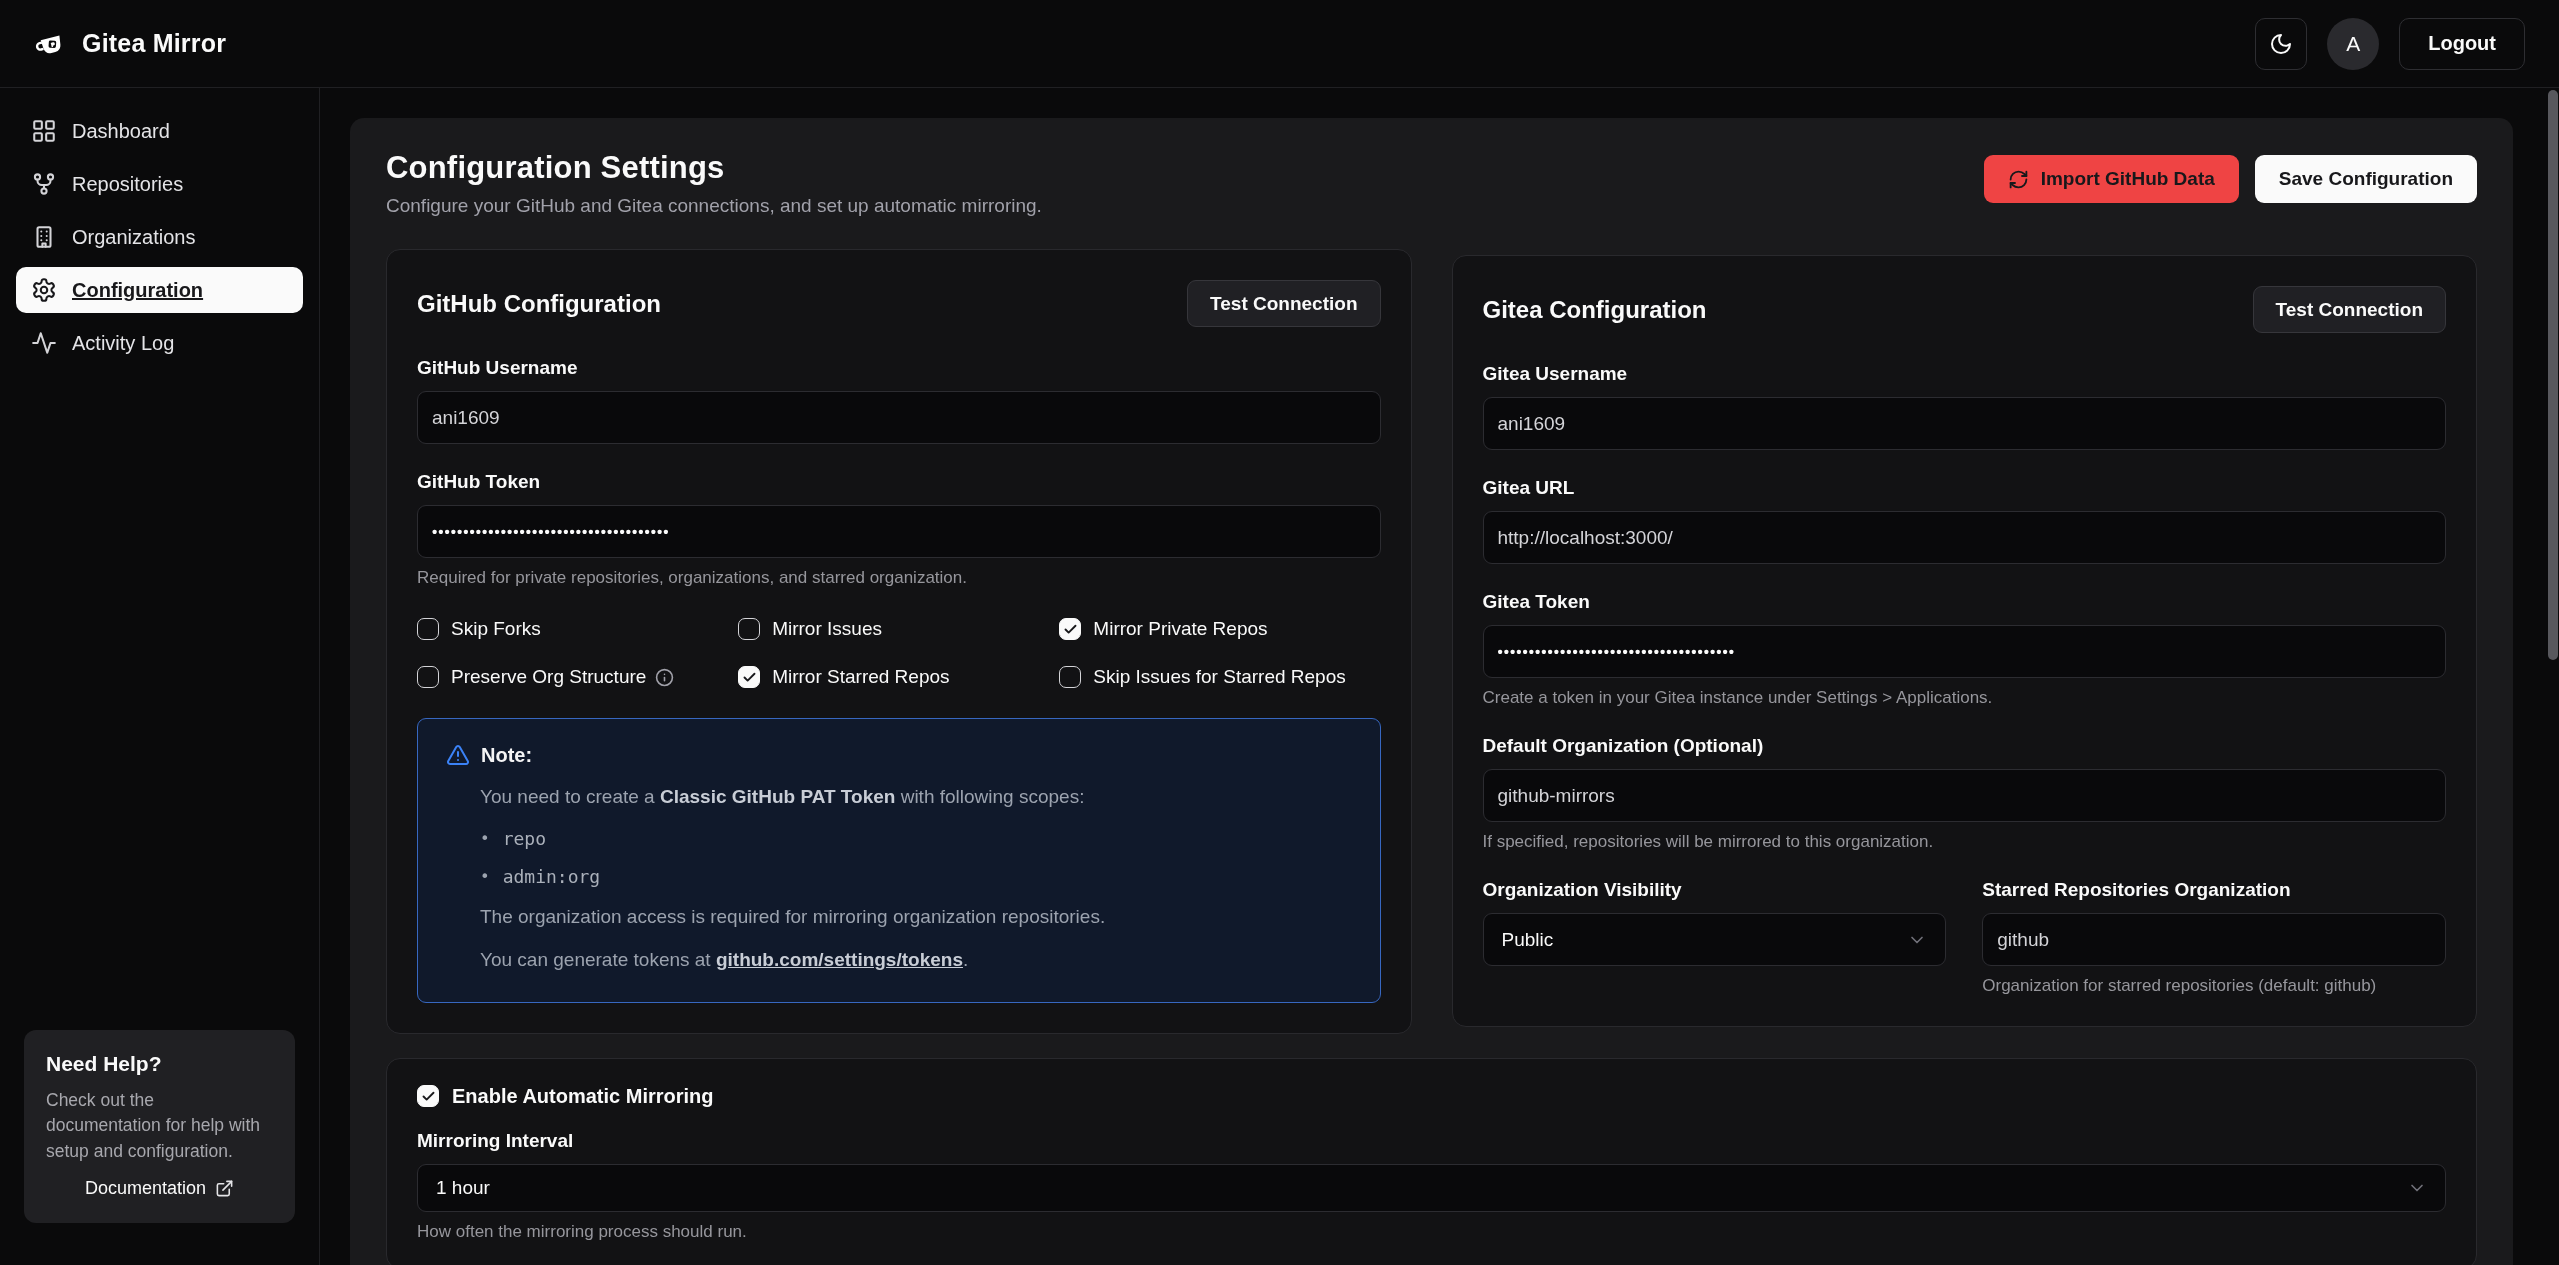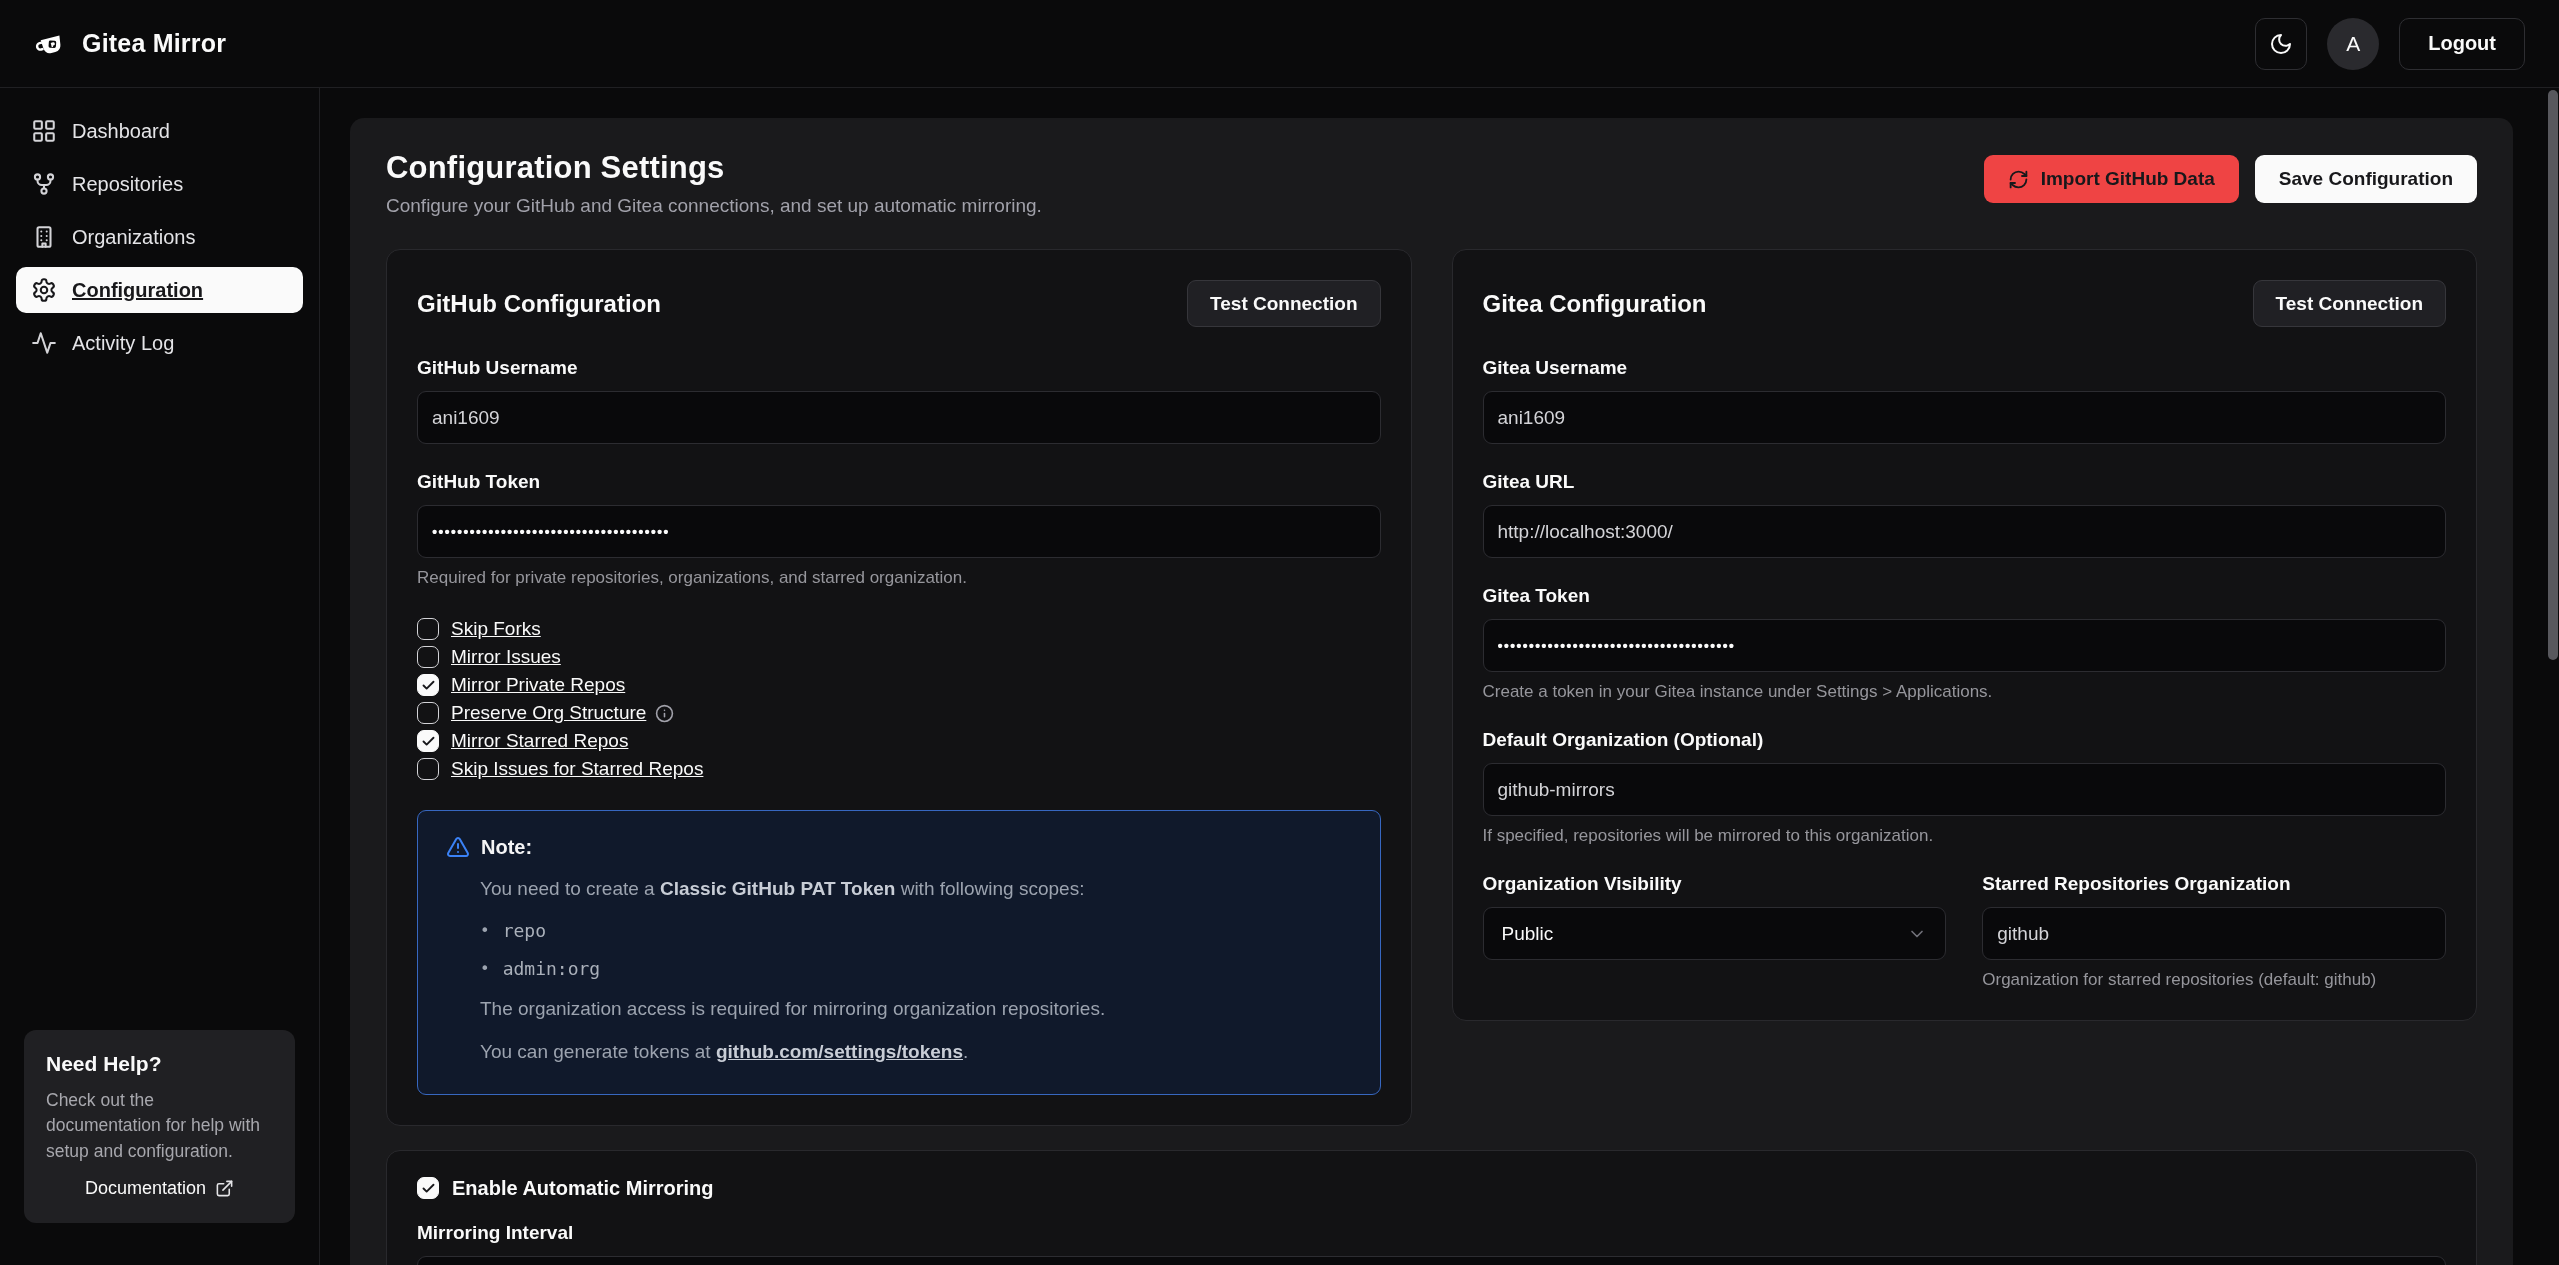--- a/index.html
+++ b/index.html
@@ -68,41 +68,41 @@
     height:48px; padding:0 24px; border:none; border-radius:9px; background:#ef4444;
     color:#18181b; font-size:19px; font-weight:600; display:flex; align-items:center; gap:12px;
     cursor:pointer; font-family:inherit;
   }
   .btn-save {
     height:48px; padding:0 24px; border:none; border-radius:9px; background:#fafafa;
     color:#18181b; font-size:19px; font-weight:600; cursor:pointer; font-family:inherit;
   }
 
   
-  .cards-row { display:flex; gap:40px; margin-top:32px; align-items:flex-start; }
+  .cards-row { display:flex; gap:40px; margin-top:32px; align-items:center; }
   .card {
     flex:1; background:#121214; border:1px solid #29292d; border-radius:14px; padding:30px;
   }
   .card-header { display:flex; align-items:center; justify-content:space-between; margin-bottom:30px; }
   .card-title { font-size:24px; font-weight:700; }
   .btn-test {
     height:47px; padding:0 22px; background:#202024; border:1px solid #36363b; border-radius:9px;
     color:#fafafa; font-size:19px; font-weight:600; cursor:pointer; font-family:inherit;
   }
   .field { margin-bottom:27px; }
   .field-label { display:block; font-size:19px; font-weight:600; margin-bottom:12px; color:#fafafa; }
   .field-input {
     width:100%; height:53px; background:#09090b; border:1px solid #2c2c31; border-radius:9px;
     padding:0 14px; font-size:19px; color:#d4d4d8; font-family:inherit; outline:none;
   }
   .field-input.token { font-size:15px; font-weight:700; letter-spacing:1px; color:#fafafa; }
   .field-help { font-size:17px; color:#96969c; margin-top:10px; }
 
   
-  .check-grid { display:grid; grid-template-columns:1fr; row-gap:6px; margin:30px 0 30px 0;text-decoration:underline; }
+  .check-grid { display:grid; grid-template-columns:1fr 1fr 1fr; row-gap:26px; margin:30px 0 30px 0; }
   .check-item { display:flex; align-items:center; gap:12px; cursor:pointer; }
   .checkbox {
     width:22px; height:22px; border:1.5px solid #d4d4d8; border-radius:7px; flex:0 0 auto;
     display:flex; align-items:center; justify-content:center; background:transparent;
   }
   .checkbox.checked { background:#fafafa; border-color:#fafafa; }
   .checkbox svg { display:none; }
   .checkbox.checked svg { display:block; }
   .check-label { font-size:19px; color:#fafafa; display:flex; align-items:center; gap:9px; }
 

